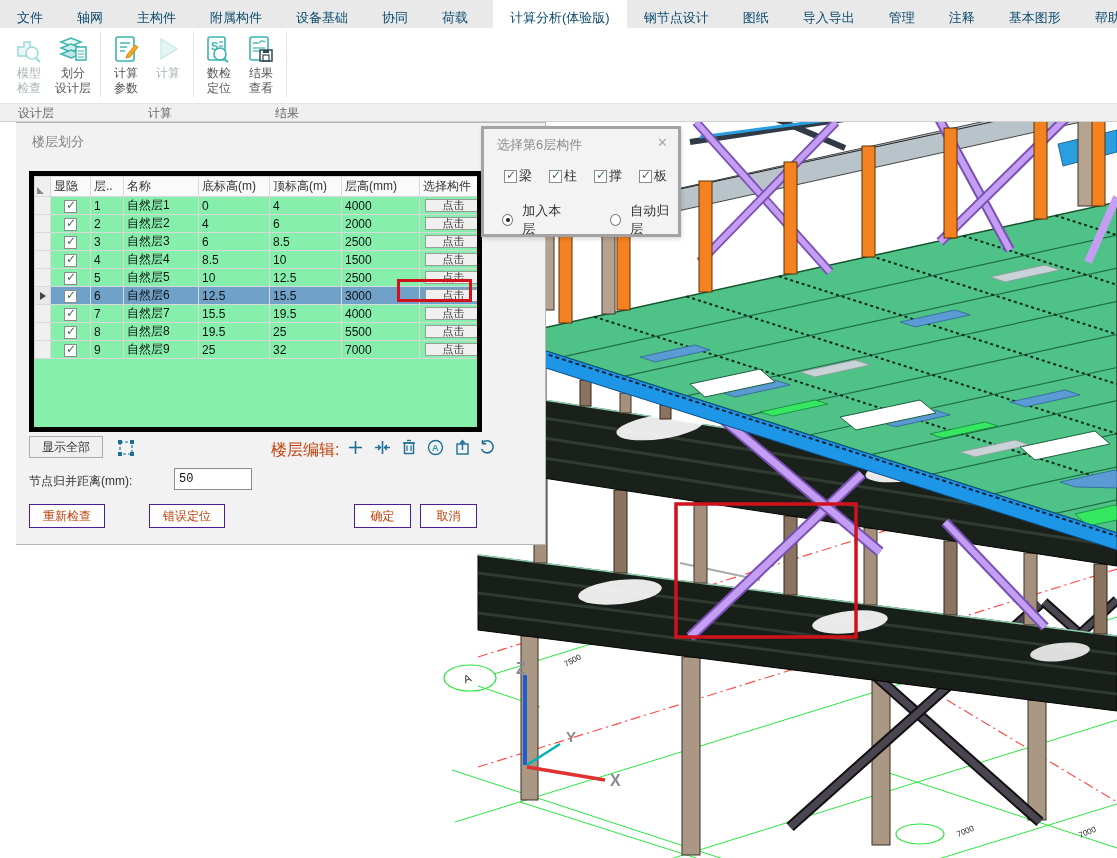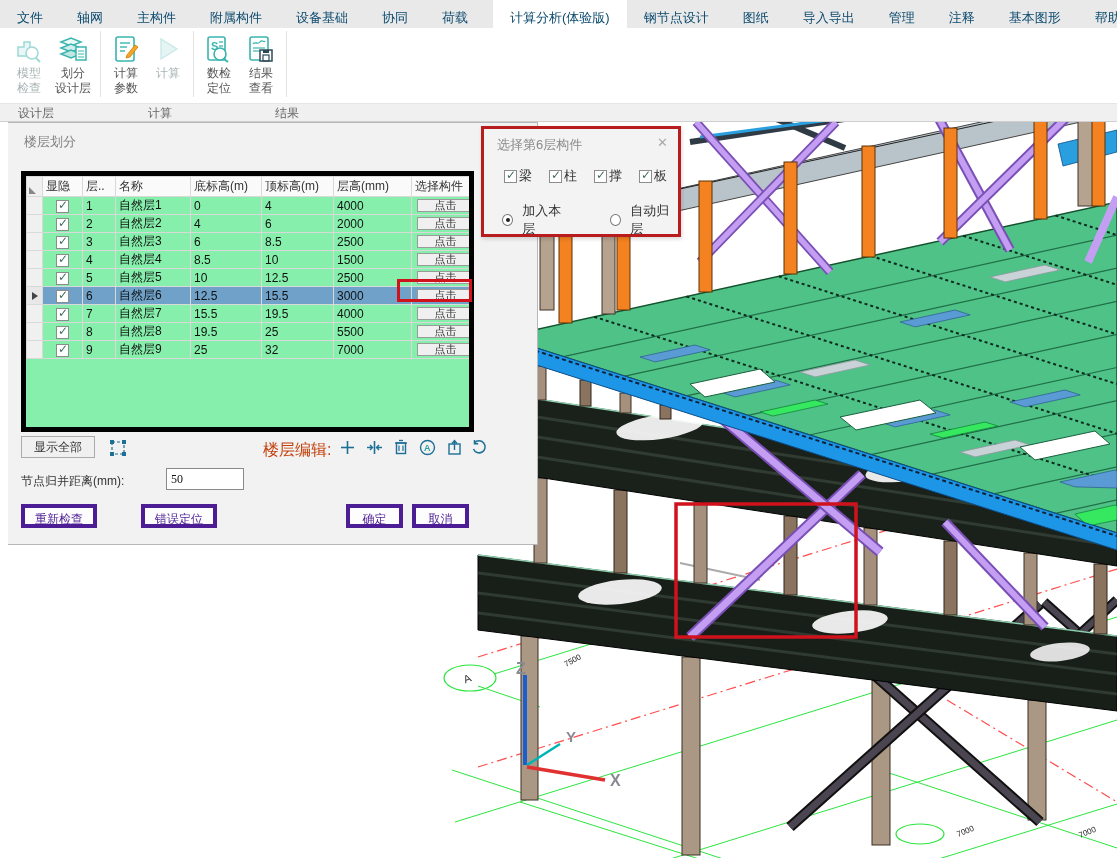--- a/index.html
+++ b/index.html
@@ -21,21 +21,21 @@
   .rsep { width:1px; background:#e3e3e3; height:66px; margin:3px 4px 0 4px; }
 
   
   .grouprow { position:absolute; left:0; top:103px; width:1117px; height:19px; background:#f0f0f0; border-top:1px solid #e6e6e6; border-bottom:1px solid #cfcfcf; }
   .grouprow span { position:absolute; top:1px; font-size:12px; color:#666; }
 
   
   #vp { position:absolute; left:0; top:122px; width:1117px; height:736px; background:#fff; }
 
   
-  .panel { position:absolute; left:8px; top:122px; width:530px; height:423px; background:#f2f2f2; border:1px solid #b7b7b7; border-left:none; }
+  .panel { position:absolute; left:16px; top:122px; width:530px; height:423px; background:#f2f2f2; border:1px solid #b7b7b7; border-left:none; }
   .ptitle { position:absolute; left:16px; top:10px; font-size:13px; color:#808080; }
   .pclose { position:absolute; right:14px; top:8px; font-size:14px; color:#9a9a9a; cursor:default; }
 
   .tblwrap { position:absolute; left:13px; top:48px; width:453px; height:261px; background:#86efac; border:5px solid #000000; overflow:hidden; }
   table { border-collapse:collapse; width:453px; table-layout:fixed; }
   th,td { border:1px solid #d9d9d9; font-size:12px; font-weight:normal; text-align:left; padding:0 3px; height:16px; overflow:hidden; white-space:nowrap; color:#111; }
   thead th { background:#fafafa; height:20px; color:#333; }
   td.selcol, th.selcol { background:#f0f0f0; padding:0; }
   tr.sel td { background:#6fa1c9; }
   tr.sel td.selcol { background:#e8e8e8; }
@@ -46,26 +46,26 @@
   .cb.on::after { content:"✓"; position:absolute; left:1px; top:-3px; font-size:12px; color:#3d6b5e; font-weight:bold; }
   .clickbtn { display:block; margin:1px auto; width:58px; height:13px; background:#f0f0f0; border:1px solid #9a9a9a; font-size:11px; color:#333; line-height:11px; text-align:center; }
 
   .ptools { position:absolute; left:13px; top:313px; width:453px; height:24px; }
   .showall { position:absolute; left:0; top:0; width:74px; height:22px; background:#f0f0f0; border:1px solid #ababab; font-size:12px; color:#333; text-align:center; line-height:20px; }
   .selicon { position:absolute; left:88px; top:3px; }
   .editlab { position:absolute; left:242px; top:4px; font-size:16px; color:#c2410c; }
   .eico { position:absolute; top:1px; width:20px; height:20px; display:flex; align-items:center; justify-content:center; color:#1d6f96; font-size:16px; }
 
   .mergerow { position:absolute; left:13px; top:350px; font-size:12px; color:#333; }
-  .mergeinput { position:absolute; left:145px; top:-5px; width:78px; height:22px; border:1px solid #8a8a8a; background:#fff; font-size:12px; padding:2px 4px; color:#111; font-family:Liberation Serif, serif; }
-
-  .btn { position:absolute; height:24px; background:#fdfdfd; border:4px solid #4c1d95; font-size:12px; color:#4c1d95; text-align:center; line-height:22px; }
+  .mergeinput { position:absolute; left:145px; top:-5px; width:78px; height:22px; border:1px solid #8a8a8a; background:#fff; font-size:12px; padding:2px 4px; color:#111; font-family:Liberation Mono, monospace; }
+
+  .btn { position:absolute; height:24px; background:#fdfdfd; border:1px solid #4c1d95; font-size:12px; color:#c2410c; text-align:center; line-height:22px; }
 
   
-  .dialog { position:absolute; left:481px; top:126px; width:200px; height:111px; background:#f3f3f3; border:3px solid #b91c1c; box-shadow:1px 2px 4px rgba(0,0,0,.15); }
+  .dialog { position:absolute; left:481px; top:126px; width:200px; height:111px; background:#f3f3f3; border:3px solid #a3a3a3; box-shadow:1px 2px 4px rgba(0,0,0,.15); }
   .dtitle { position:absolute; left:13px; top:7px; font-size:13px; color:#8a8a8a; }
   .dclose { position:absolute; right:10px; top:6px; font-size:13px; color:#aaa; }
   .dchecks { position:absolute; left:20px; top:38px; display:flex; gap:17px; }
   .dchecks label { font-size:13px; color:#333; display:flex; align-items:center; gap:2px; }
   .dradios { position:absolute; left:18px; top:73px; display:flex; gap:40px; }
   .dradios label { font-size:13px; color:#333; display:flex; align-items:center; gap:9px; }
   .rb { display:inline-block; width:12px; height:12px; border:1px solid #777; border-radius:50%; background:#fff; position:relative; }
   .rb.on::after { content:""; position:absolute; left:3px; top:3px; width:4px; height:4px; border-radius:50%; background:#222; }
 
   

